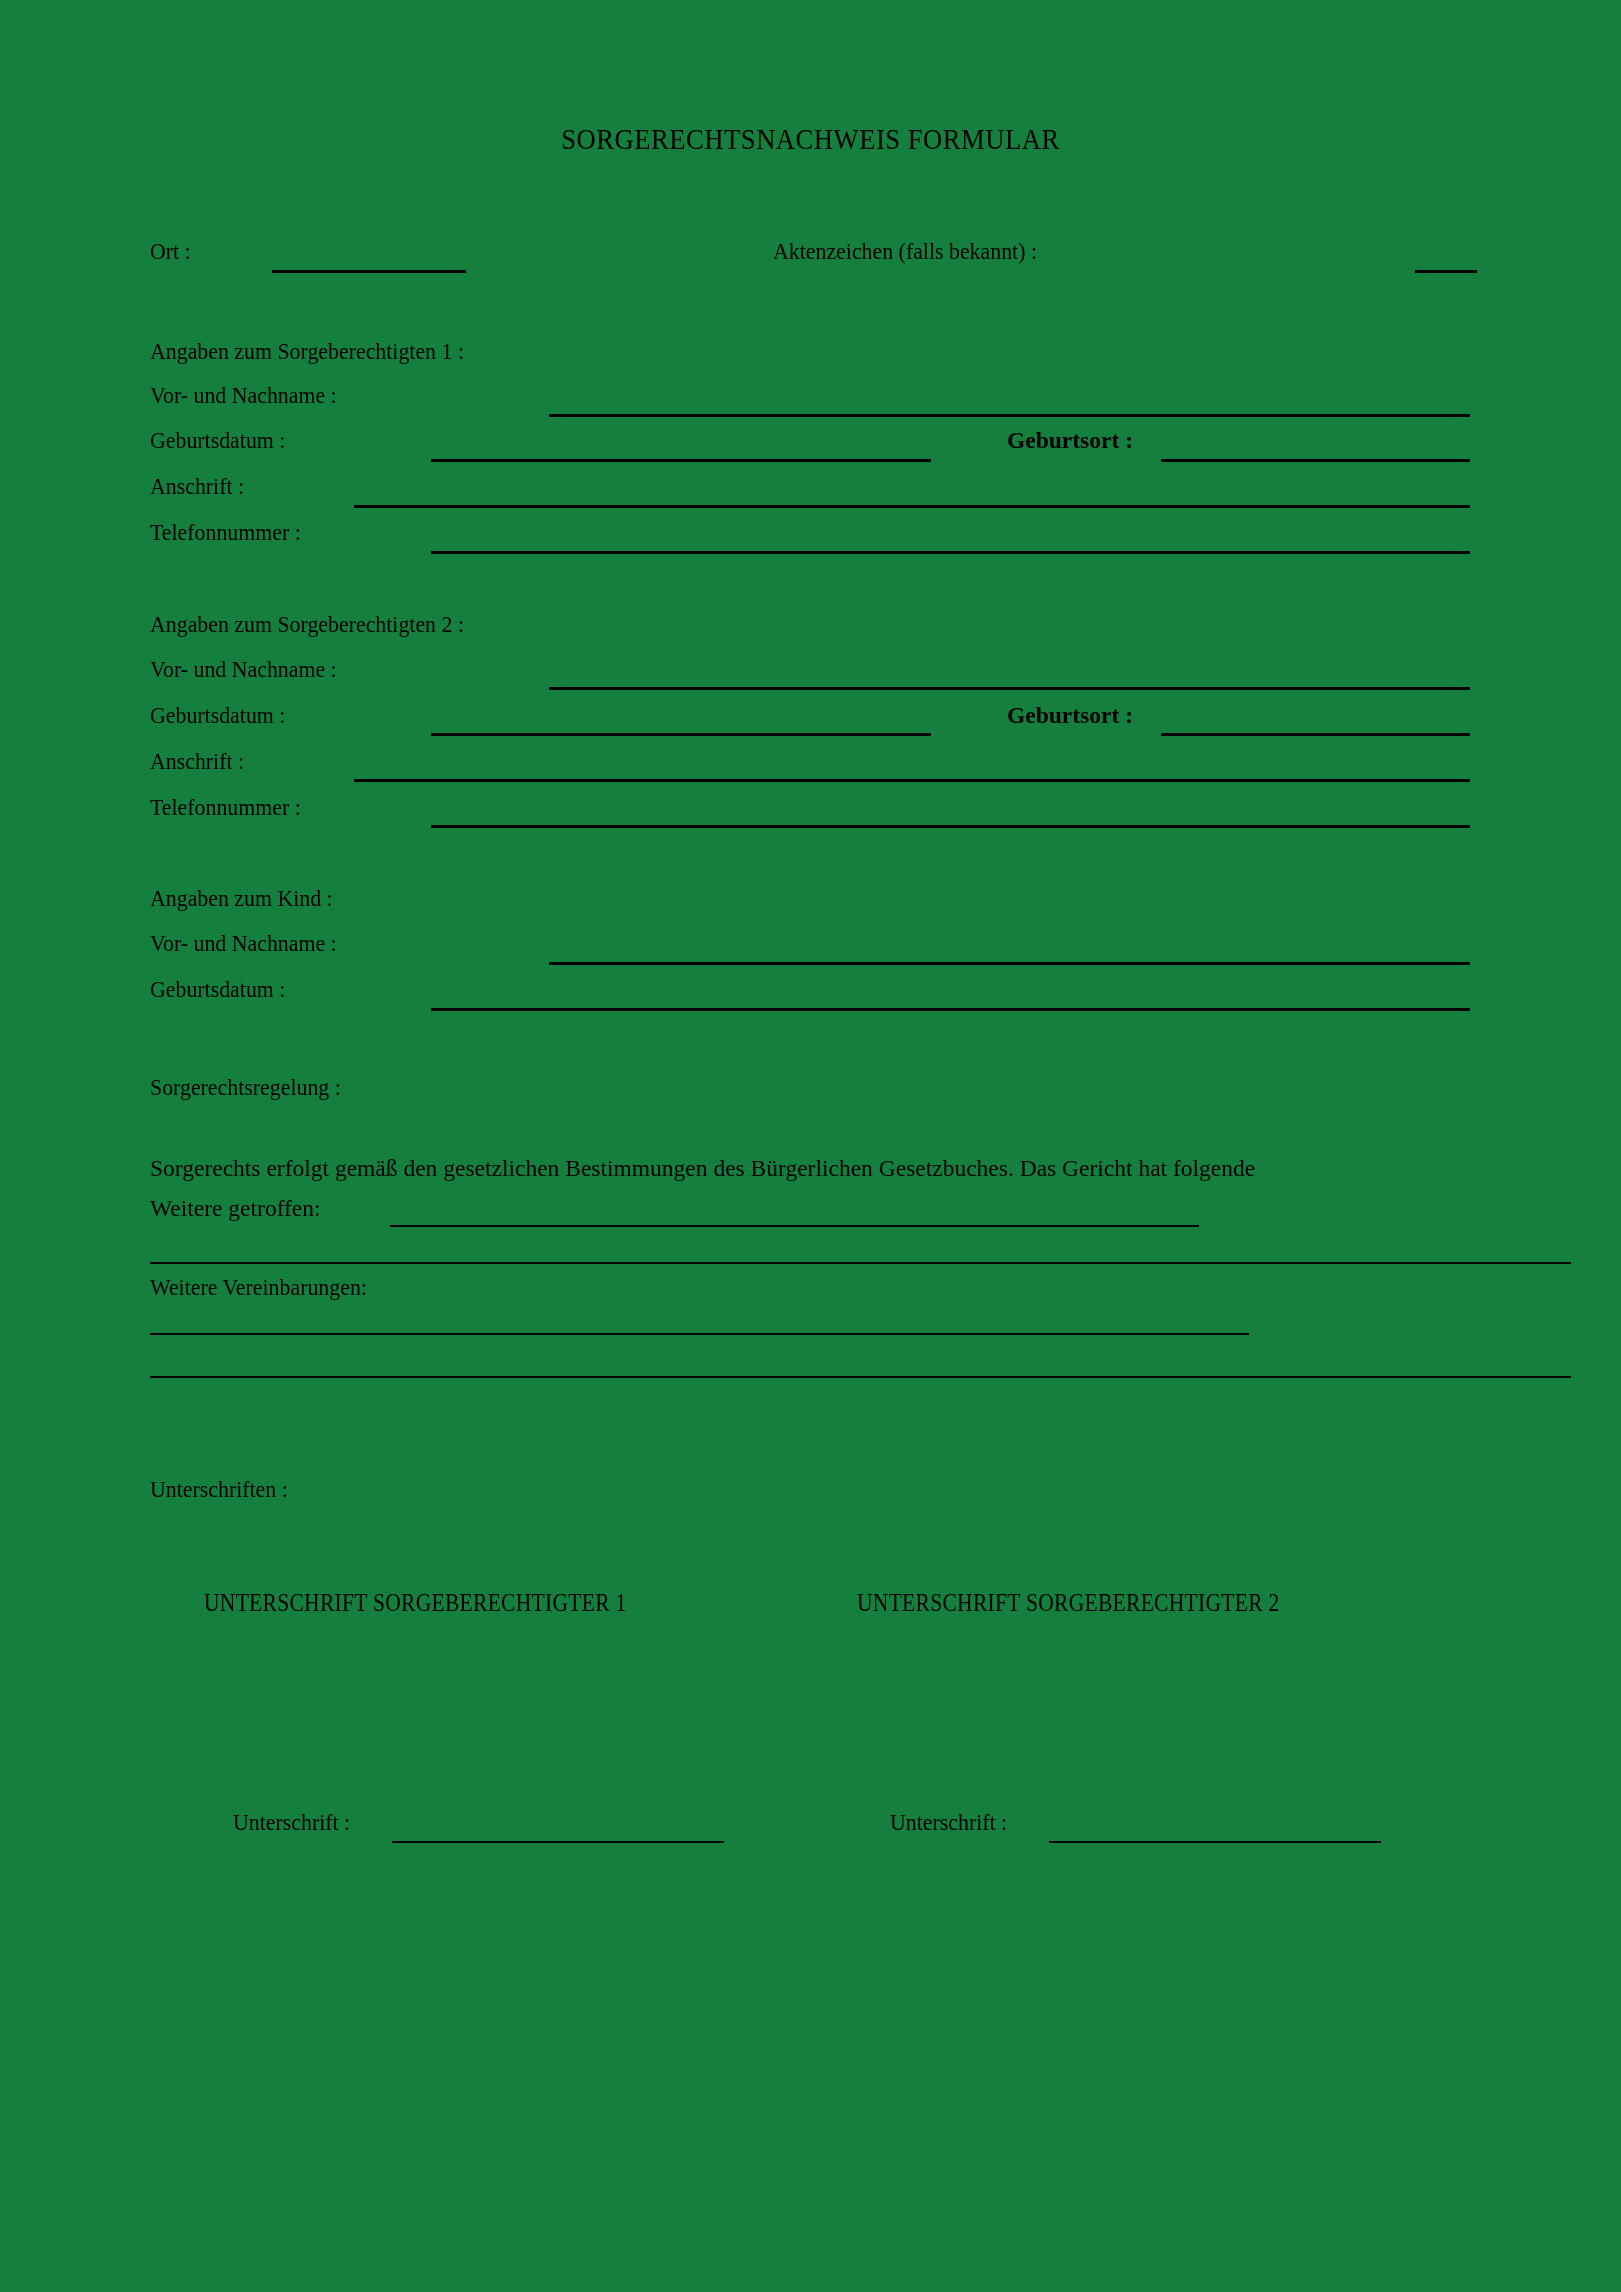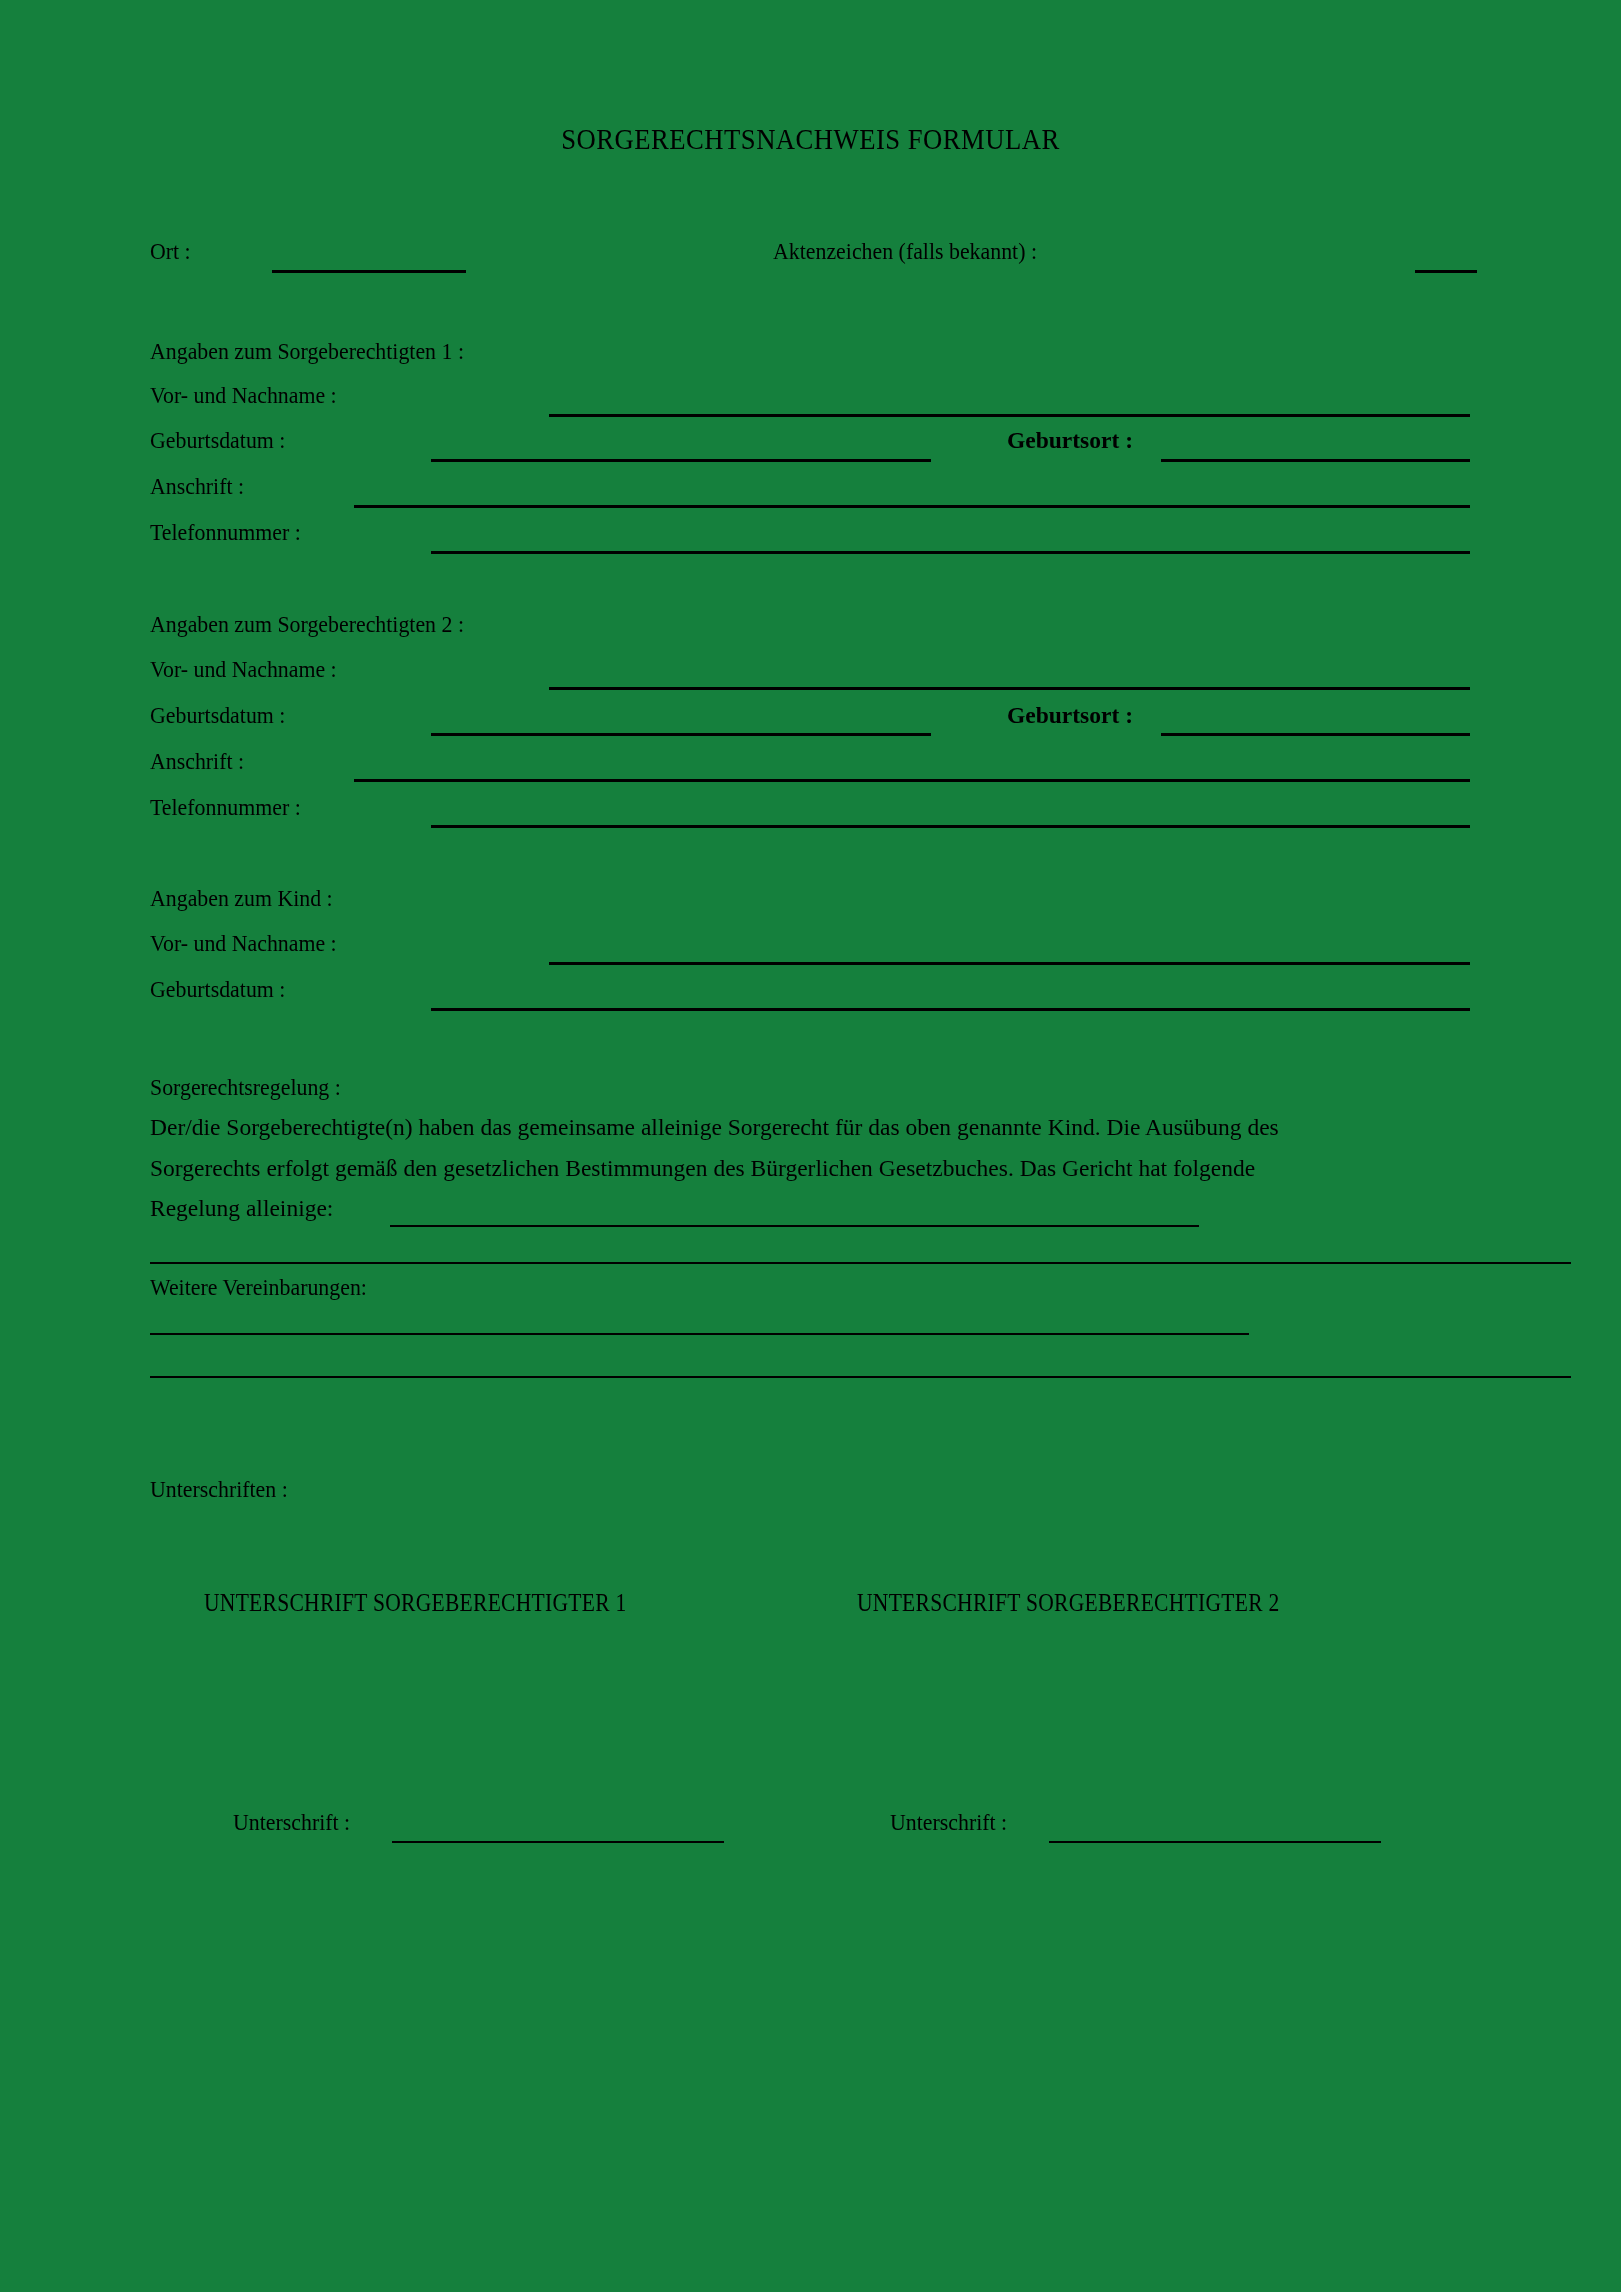--- a/index.html
+++ b/index.html
@@ -141,24 +141,23 @@
   <div class="lbl" style="top:885px; left:150px;">Angaben zum Kind :</div>
 
   <div class="lbl" style="top:930px; left:150px;">Vor- und Nachname :</div>
   <div class="rule" style="top:962px; left:549px; width:921px;"></div>
 
   <div class="lbl" style="top:976px; left:150px;">Geburtsdatum :</div>
   <div class="rule" style="top:1008px; left:431px; width:1039px;"></div>
 
   <div class="lbl" style="top:1074px; left:150px;">Sorgerechtsregelung :</div>
 
-  <div class="para" style="top:1111px; left:150px;">Der/die Sorgeberechtigte(n) haben das gemeinsame alleinige Sorgerecht für das oben genannte Kind. Die Ausübung des</div>
   <div class="para" style="top:1152px; left:150px;text-align:center;">Sorgerechts erfolgt gemäß den gesetzlichen Bestimmungen des Bürgerlichen Gesetzbuches. Das Gericht hat folgende</div>
 
-  <div class="para" style="top:1192px; left:150px;">Regelung alleinige:</div>
+  <div class="para" style="top:1192px; left:150px;">Weitere getroffen:</div>
   <div class="uline" style="top:1225px; left:390px; width:809px;"></div>
 
   <div class="uline" style="top:1262px; left:150px; width:1421px;"></div>
 
   <div class="lbl" style="top:1274px; left:150px;">Weitere Vereinbarungen:</div>
 
   <div class="uline" style="top:1333px; left:150px; width:1099px;"></div>
   <div class="uline" style="top:1376px; left:150px; width:1421px;"></div>
 
   <div class="lbl" style="top:1476px; left:150px;">Unterschriften :</div>

